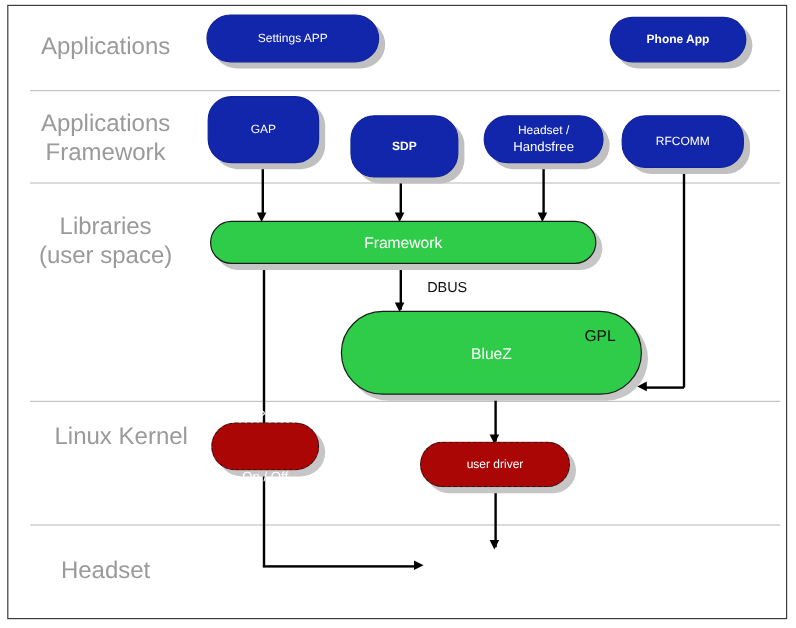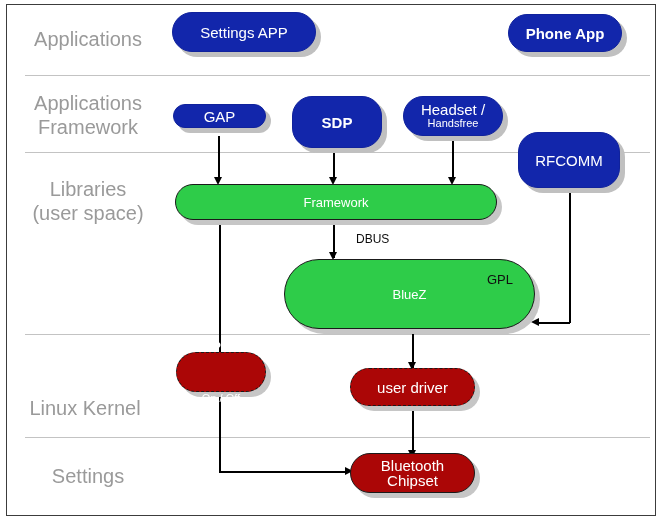--- a/index.html
+++ b/index.html
@@ -71,21 +71,21 @@
   .node .lbl{position:relative;z-index:2;}
 
   .blue .body{background:#1226ab;border:1px solid #10229c;}
   .blue .shadow{background:#c0c0c0;}
   .green .body{background:#2ecc49;border:1.6px solid #1a1a1a;}
   .green .shadow{background:#c6c6c6;}
   .red .body{background:#ab0606;border:1.6px solid #1a1a1a;}
   .red .shadow{background:#c6c6c6;}
   .red.dashed .body{border:1.6px dashed #1a1a1a;}
 
-  .t1{font-size:15px;line-height:15px;}
+  .t1{font-size:10px;line-height:15px;}
   .t2{font-size:11px;line-height:13px;}
   .t-green{font-size:13px;line-height:15px;}
 
   .corner-note{
     position:absolute;
     color:#101010;
     font-size:13px;
     z-index:7;
   }
 
@@ -132,23 +132,23 @@
   <div class="sep" style="left:25px;top:437px;width:625px;"></div>
 
   <div class="layer-label" style="left:8px;top:27px;width:160px;">Applications</div>
 
   <div class="layer-label" style="left:8px;top:91px;width:160px;">Applications
 Framework</div>
 
   <div class="layer-label" style="left:8px;top:177px;width:160px;">Libraries
 (user space)</div>
 
-  <div class="layer-label" style="left:5px;top:352px;width:160px;margin-top:44px;">Linux Kernel</div>
-
-  <div class="layer-label" style="left:8px;top:464px;width:160px;">Settings</div>
+  <div class="layer-label" style="left:21px;top:352px;width:160px;">Linux Kernel</div>
+
+  <div class="layer-label" style="left:8px;top:464px;width:160px;">Headset</div>
 
   <div class="ln v" style="left:218px;top:136px;height:44px;"></div>
   <div class="arrow down" style="left:214px;top:177px;"></div>
 
   <div class="ln v" style="left:333px;top:136px;height:44px;"></div>
   <div class="arrow down" style="left:329px;top:177px;"></div>
 
   <div class="ln v" style="left:452px;top:136px;height:44px;"></div>
   <div class="arrow down" style="left:448px;top:177px;"></div>
 
@@ -177,21 +177,21 @@
     </div>
   </div>
 
   <div class="node blue" style="left:508px;top:14px;width:114px;height:38px;">
     <div class="shadow" style="border-radius:19px;"></div>
     <div class="body" style="border-radius:19px;font-weight:bold;">
       <span class="lbl t1">Phone App</span>
     </div>
   </div>
 
-  <div class="node blue" style="left:173px;top:104px;width:93px;height:24px;">
+  <div class="node blue" style="left:173px;top:80px;width:93px;height:56px;">
     <div class="shadow" style="border-radius:20px;"></div>
     <div class="body" style="border-radius:20px;">
       <span class="lbl t1">GAP</span>
     </div>
   </div>
 
   <div class="node blue" style="left:292px;top:96px;width:90px;height:52px;font-weight:bold;">
     <div class="shadow" style="border-radius:20px;"></div>
     <div class="body" style="border-radius:20px;">
       <span class="lbl t1">SDP</span>
@@ -199,21 +199,21 @@
   </div>
 
   <div class="node blue" style="left:403px;top:96px;width:100px;height:40px;">
     <div class="shadow" style="border-radius:20px;"></div>
     <div class="body" style="border-radius:20px;">
       <span class="lbl t1">Headset /</span>
       <span class="lbl t2">Handsfree</span>
     </div>
   </div>
 
-  <div class="node blue" style="left:518px;top:96px;width:102px;height:56px;margin-top:36px;">
+  <div class="node blue" style="left:518px;top:96px;width:102px;height:44px;">
     <div class="shadow" style="border-radius:20px;"></div>
     <div class="body" style="border-radius:20px;">
       <span class="lbl t1">RFCOMM</span>
     </div>
   </div>
 
   <div class="node green" style="left:175px;top:184px;width:322px;height:36px;">
     <div class="shadow" style="border-radius:18px;"></div>
     <div class="body" style="border-radius:18px;">
       <span class="lbl t-green">Framework</span>
@@ -236,21 +236,14 @@
     </div>
   </div>
 
   <div class="node red dashed" style="left:350px;top:368px;width:125px;height:38px;">
     <div class="shadow" style="border-radius:19px;"></div>
     <div class="body" style="border-radius:19px;">
       <span class="lbl t1">user driver</span>
     </div>
   </div>
 
-  <div class="node red" style="left:350px;top:453px;width:125px;height:40px;">
-    <div class="shadow" style="border-radius:20px;"></div>
-    <div class="body" style="border-radius:20px;">
-      <span class="lbl t1">Bluetooth</span>
-      <span class="lbl t1">Chipset</span>
-    </div>
-  </div>
 
 </div>
 
 </body></html>

